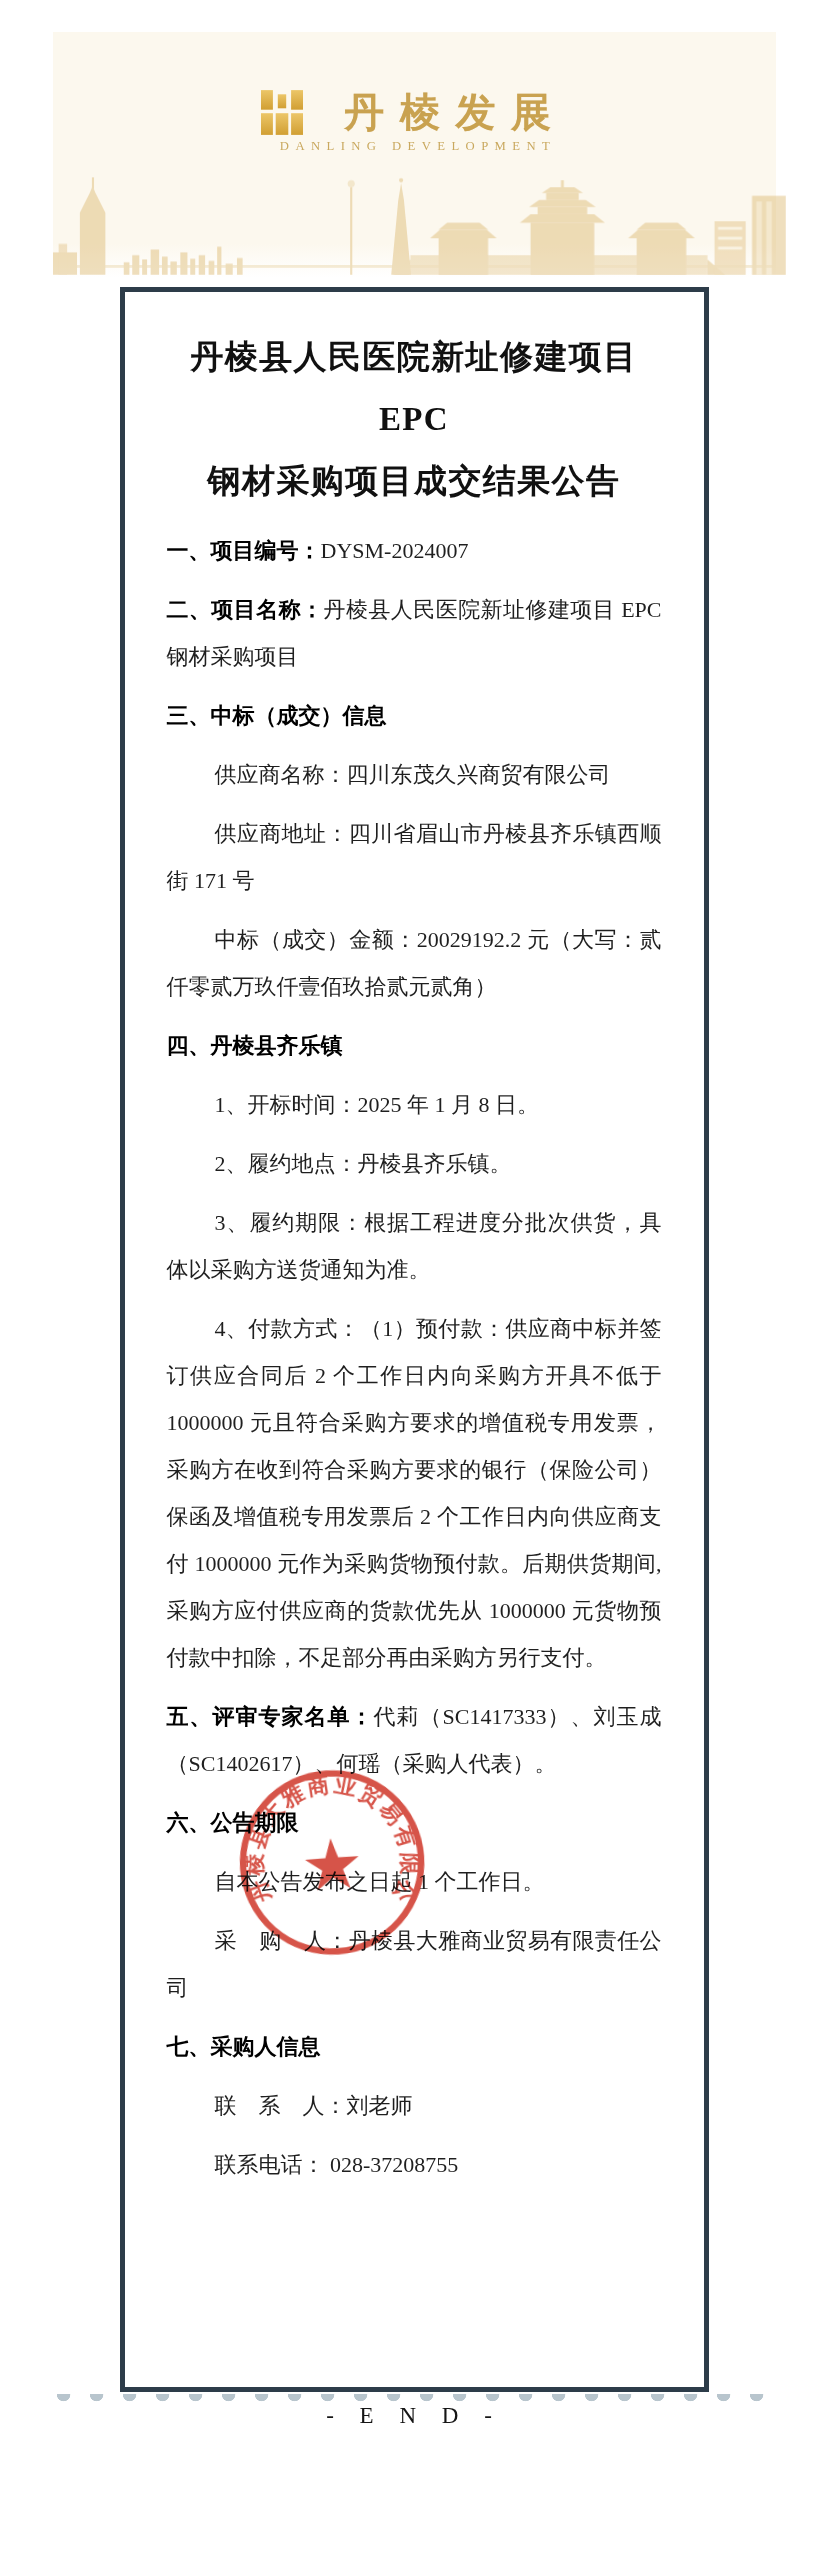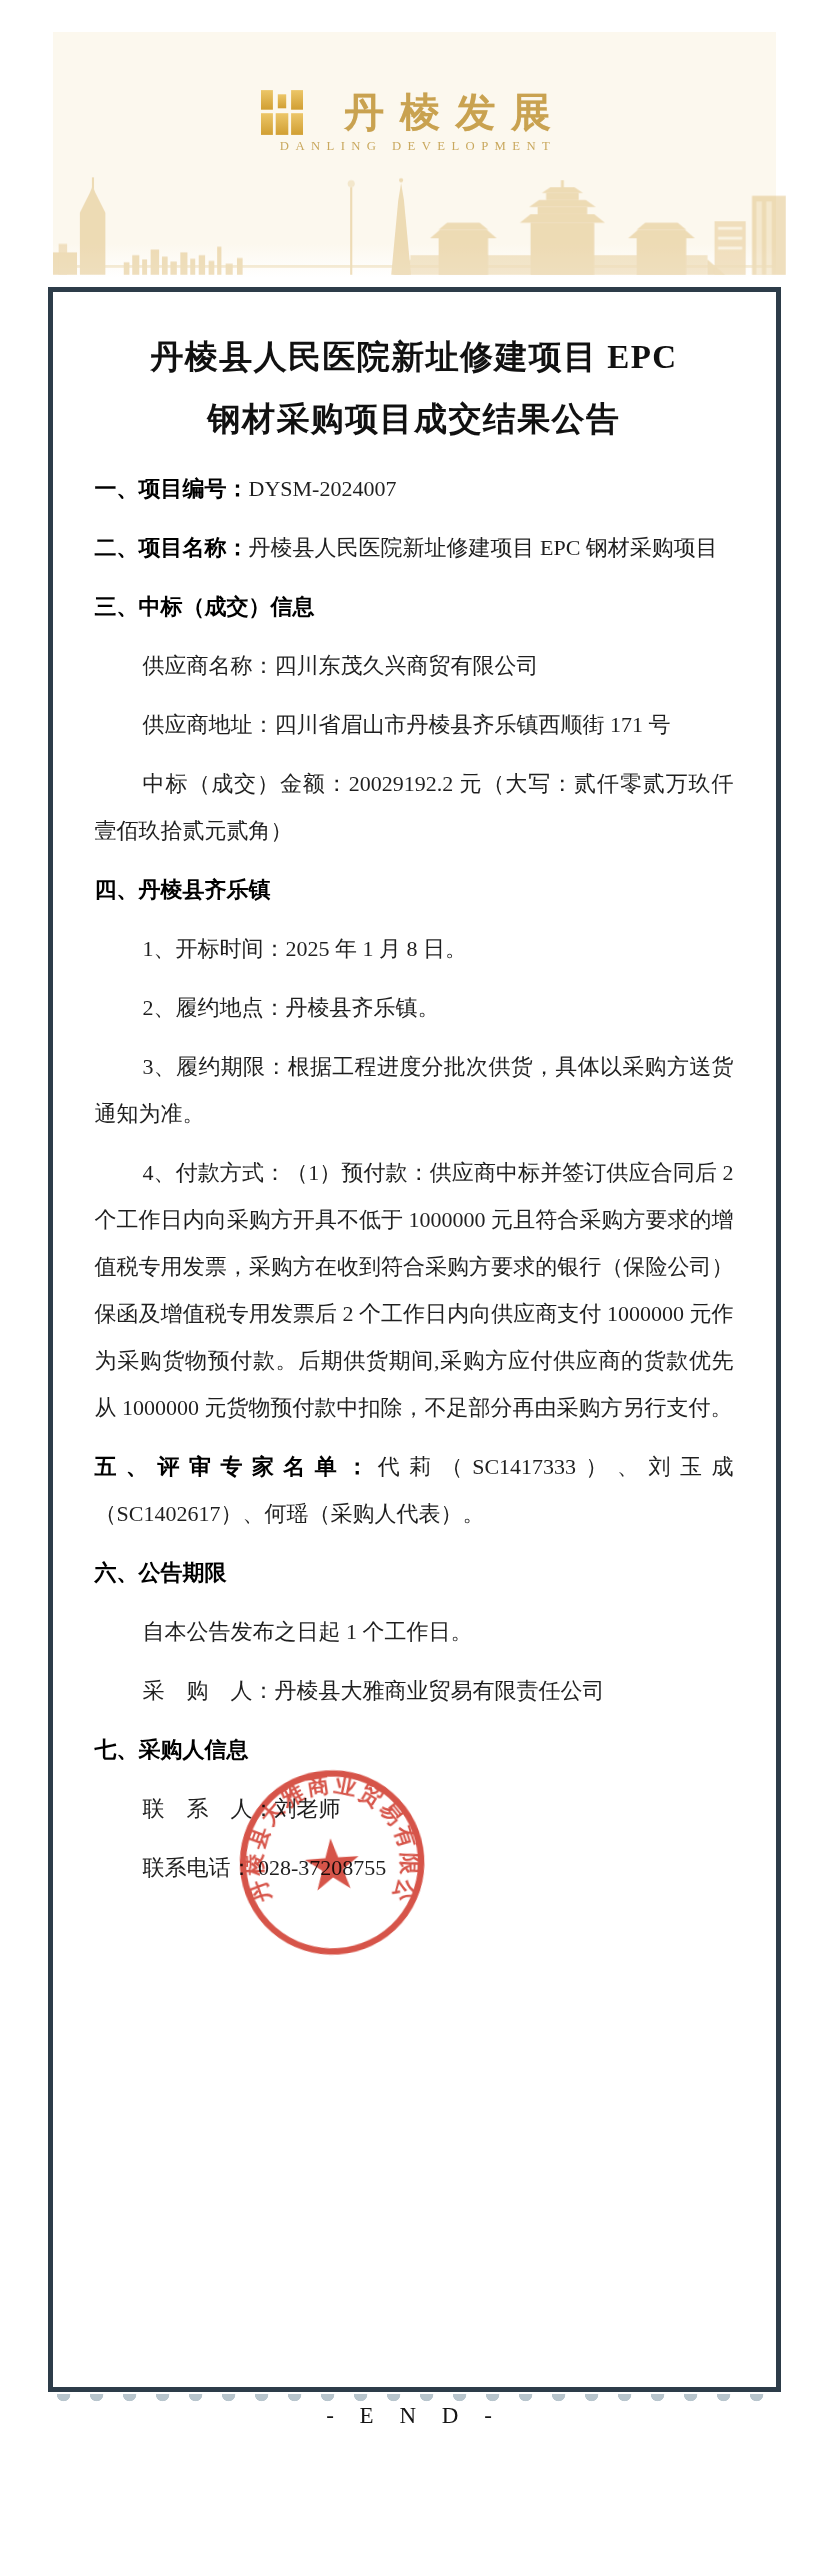--- a/index.html
+++ b/index.html
@@ -10,21 +10,21 @@
   .banner{position:relative;width:723px;height:246px;margin:32px auto 0;
           background:linear-gradient(180deg,#fcf8ee 0%,#fcf8ee 86%,#ffffff 100%);}
   .logo-row{display:flex;justify-content:center;align-items:center;padding-top:58px;gap:41px;}
   .logo-mark{width:42px;height:45px;flex:0 0 auto;}
   .logo-text{font-size:40px;line-height:42px;font-weight:bold;letter-spacing:15.6px;
              color:#c9a250;text-shadow:0 0 0.7px rgba(201,162,80,.4);}
   .logo-sub{margin-top:4.2px;text-align:center;font-size:12.7px;letter-spacing:6.4px;color:#c9a85e;padding-left:8px;}
   .skyline{position:absolute;left:0;bottom:2.8px;width:733px;height:99px;display:block;}
 
   
-  .card{box-sizing:border-box;width:733px;height:2105px;margin:8.5px auto 0;background:#ffffff;
+  .card{box-sizing:border-box;width:589px;height:2105px;margin:8.5px auto 0;background:#ffffff;
         border:5px solid #2d3c49;padding:34px 30px 0 30px;}
   .title{margin:0 0 15.6px 0;text-align:center;font-size:33px;line-height:62px;font-weight:bold;
          letter-spacing:1.4px;color:#111;}
   .body{font-size:22px;line-height:47px;color:#1f1f1f;text-align:justify;}
   .body p{margin:12px;}
   .body p.sub{text-indent:48px;font-family:Liberation Serif, serif;}
   .lbl{font-weight:bold;color:#000;}
 
   
   .scallop-strip{width:733px;height:9.2px;margin:2.1px auto 0;opacity:.55;

